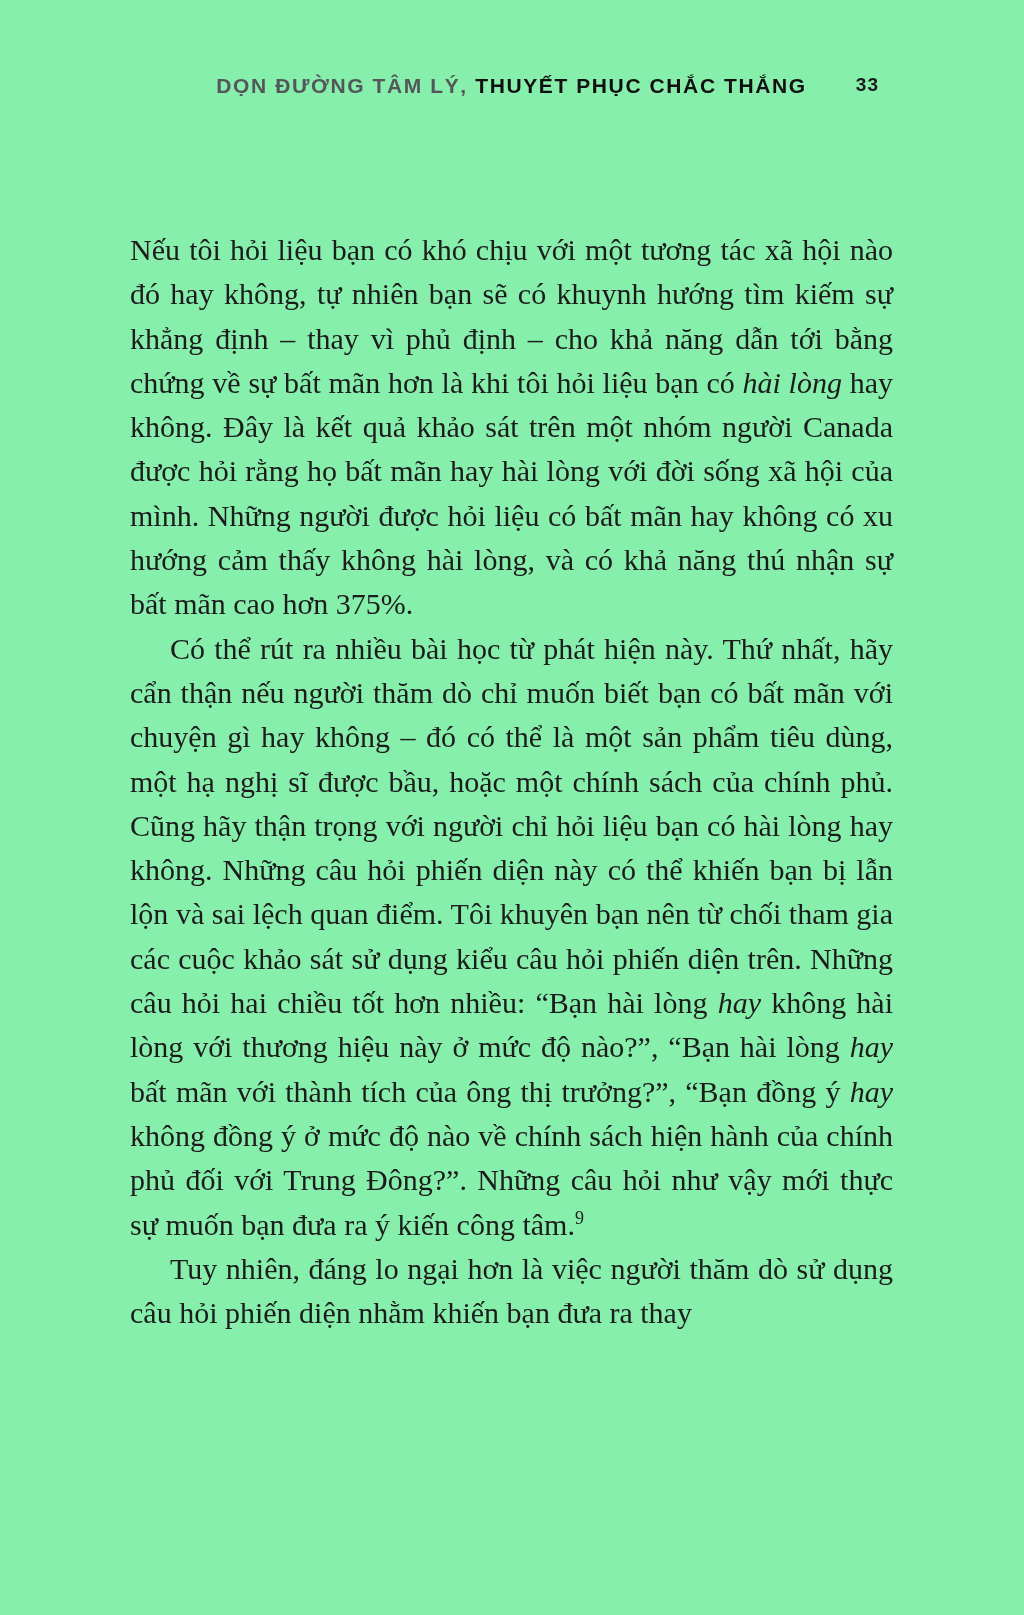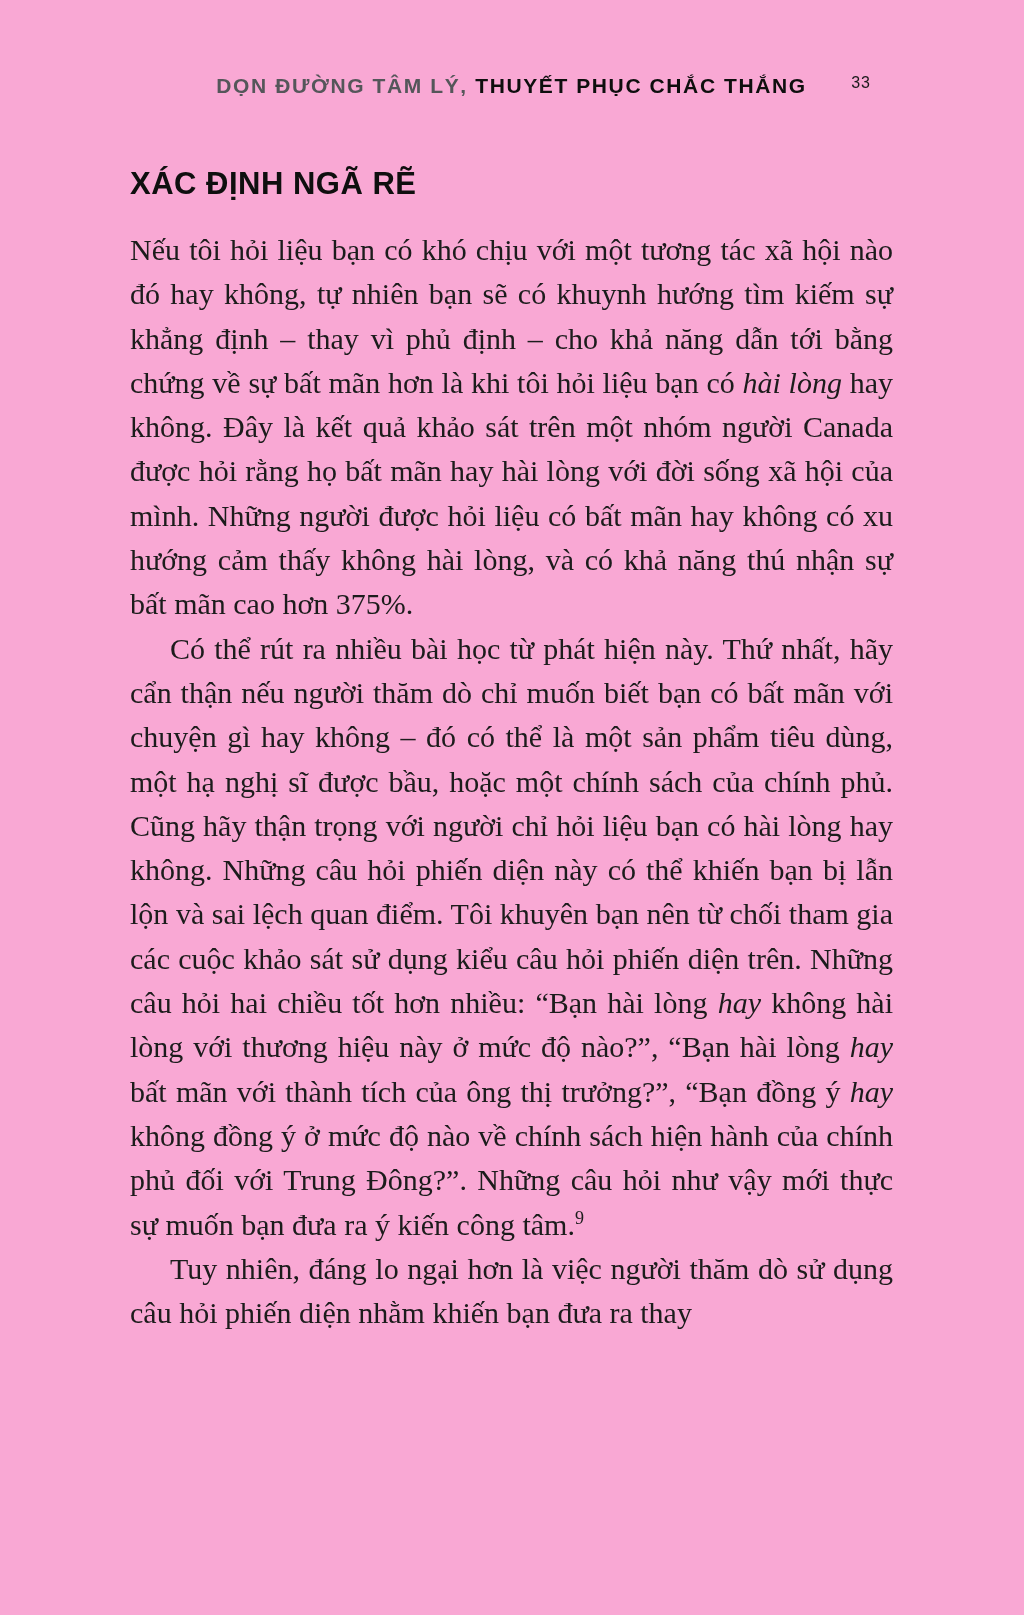--- a/index.html
+++ b/index.html
@@ -4,21 +4,21 @@
 <style>
   html, body {
     margin: 0;
     padding: 0;
     background: #ffffff;
   }
   .page {
     position: relative;
     width: 1024px;
     height: 1615px;
-    background: #f9a8d4;
+    background: #86efac;
     overflow: hidden;
     font-family: "Liberation Serif", serif;
     color: #1d1d1d;
   }
   
   .running-head {
     position: absolute;
     top: 74px;
     left: 130px;
     width: 763px;
@@ -29,24 +29,24 @@
     text-align: center;
     font-size: 21px;
     font-weight: 700;
     letter-spacing: 1.6px;
     white-space: nowrap;
   }
   .rt-light { color: #55565a; }
   .rt-bold  { color: #0e0e0e; }
   .page-number {
     position: absolute;
-    right: 22px;
+    right: 14px;
     top: 0;
-    font-size: 16px;
-    font-weight: 400;
+    font-size: 19px;
+    font-weight: 700;
     letter-spacing: 1px;
     color: #1a1a1a;
   }
   
   .section-heading {
     position: absolute;
     top: 166px;
     left: 130px;
     margin: 0;
     font-family: "Liberation Sans", sans-serif;
@@ -80,21 +80,20 @@
 
 <div class="page">
 
   <header class="running-head">
     <div class="running-title">
       <span class="rt-light">DỌN ĐƯỜNG TÂM LÝ,</span><span class="rt-bold"> THUYẾT PHỤC CHẮC THẮNG</span>
     </div>
     <div class="page-number">33</div>
   </header>
 
-  <h1 class="section-heading">XÁC ĐỊNH NGÃ RẼ</h1>
 
   <main class="body-text">
     <p class="para"><span>Nếu tôi hỏi liệu bạn có khó chịu với một tương tác xã hội nào đó hay không, tự nhiên bạn sẽ có khuynh hướng tìm kiếm sự khẳng định – thay vì phủ định – cho khả năng dẫn tới bằng chứng về sự bất mãn hơn là khi tôi hỏi liệu bạn có </span><em>hài lòng</em><span> hay không. Đây là kết quả khảo sát trên một nhóm người Canada được hỏi rằng họ bất mãn hay hài lòng với đời sống xã hội của mình. Những người được hỏi liệu có bất mãn hay không có xu hướng cảm thấy không hài lòng, và có khả năng thú nhận sự bất mãn cao hơn 375%.</span></p>
     <p class="para indent"><span>Có thể rút ra nhiều bài học từ phát hiện này. Thứ nhất, hãy cẩn thận nếu người thăm dò chỉ muốn biết bạn có bất mãn với chuyện gì hay không – đó có thể là một sản phẩm tiêu dùng, một hạ nghị sĩ được bầu, hoặc một chính sách của chính phủ. Cũng hãy thận trọng với người chỉ hỏi liệu bạn có hài lòng hay không. Những câu hỏi phiến diện này có thể khiến bạn bị lẫn lộn và sai lệch quan điểm. Tôi khuyên bạn nên từ chối tham gia các cuộc khảo sát sử dụng kiểu câu hỏi phiến diện trên. Những câu hỏi hai chiều tốt hơn nhiều: “Bạn hài lòng </span><em>hay</em><span> không hài lòng với thương hiệu này ở mức độ nào?”, “Bạn hài lòng </span><em>hay</em><span> bất mãn với thành tích của ông thị trưởng?”, “Bạn đồng ý </span><em>hay</em><span> không đồng ý ở mức độ nào về chính sách hiện hành của chính phủ đối với Trung Đông?”. Những câu hỏi như vậy mới thực sự muốn bạn đưa ra ý kiến công tâm.</span><sup>9</sup></p>
     <p class="para indent"><span>Tuy nhiên, đáng lo ngại hơn là việc người thăm dò sử dụng câu hỏi phiến diện nhằm khiến bạn đưa ra thay</span></p>
   </main>
 
 </div>
 
 </body></html>

